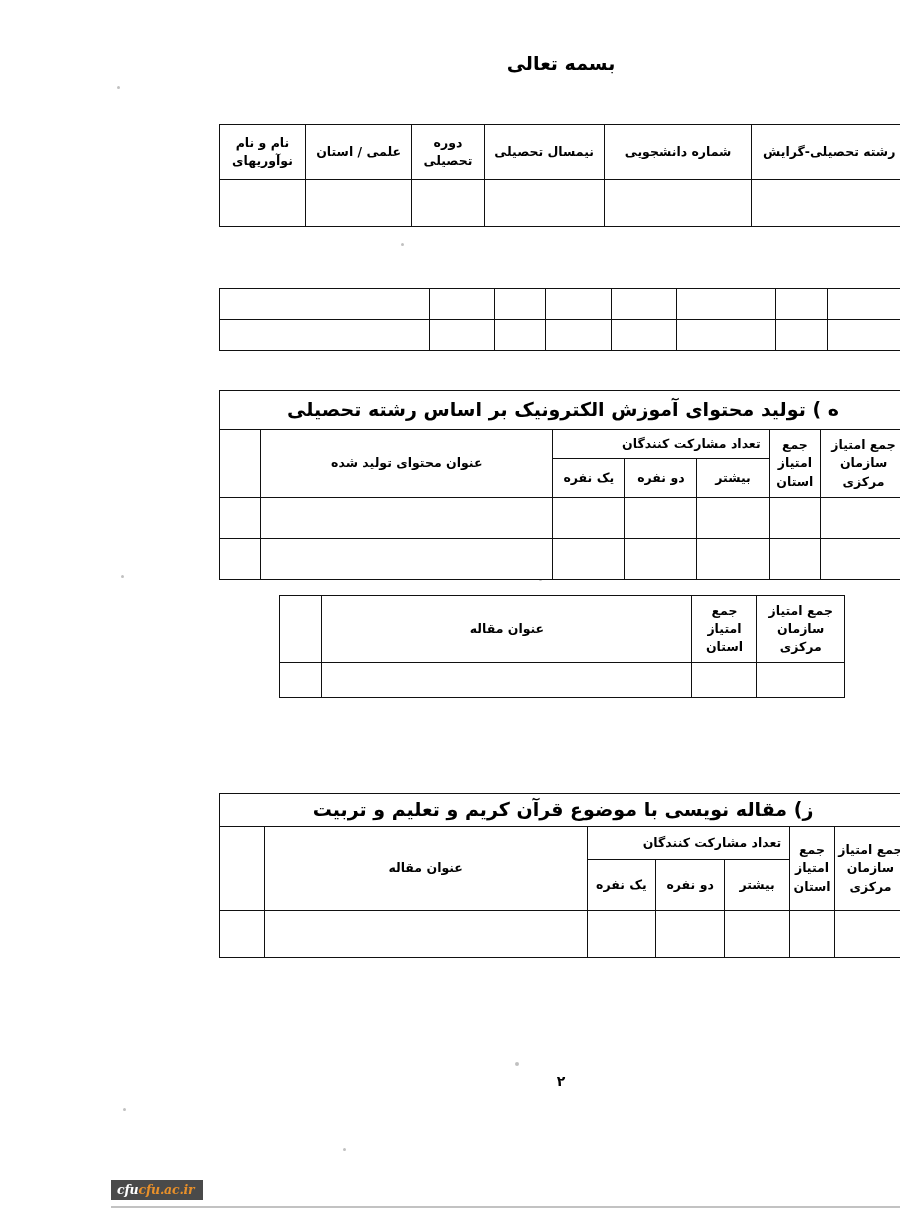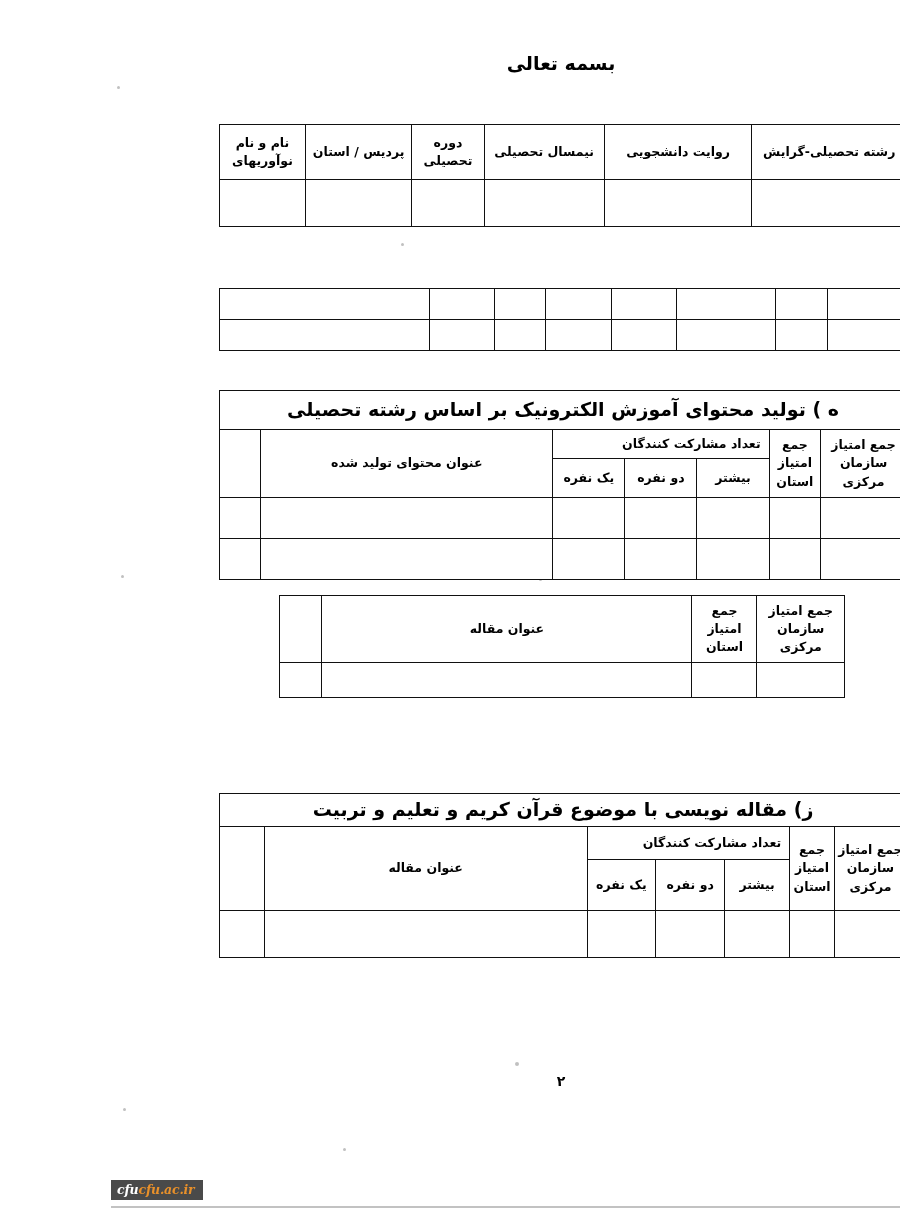--- a/index.html
+++ b/index.html
@@ -164,24 +164,24 @@
       <col style="width:22.5%">
         <col style="width:21.5%">
         <col style="width:17.5%">
       <col style="width:10.5%">
         <col style="width:15.5%">
         <col style="width:12.5%">
     </colgroup>
     <tbody>
       <tr class="hdr">
         <td>رشته تحصیلی-گرایش</td>
-        <td>روایت دانشجویی</td>
+        <td>شماره دانشجویی</td>
         <td>نیمسال تحصیلی</td>
         <td>دوره تحصیلی</td>
-        <td>پردیس / استان</td>
+        <td>علمی / استان</td>
         <td>نام و نام نوآوریهای</td>
       </tr>
       <tr class="row">
         <td class="blank"></td>
         <td class="blank"></td>
         <td class="blank"></td>
         <td class="blank"></td>
         <td class="blank"></td>
         <td class="blank"></td>
       </tr>

